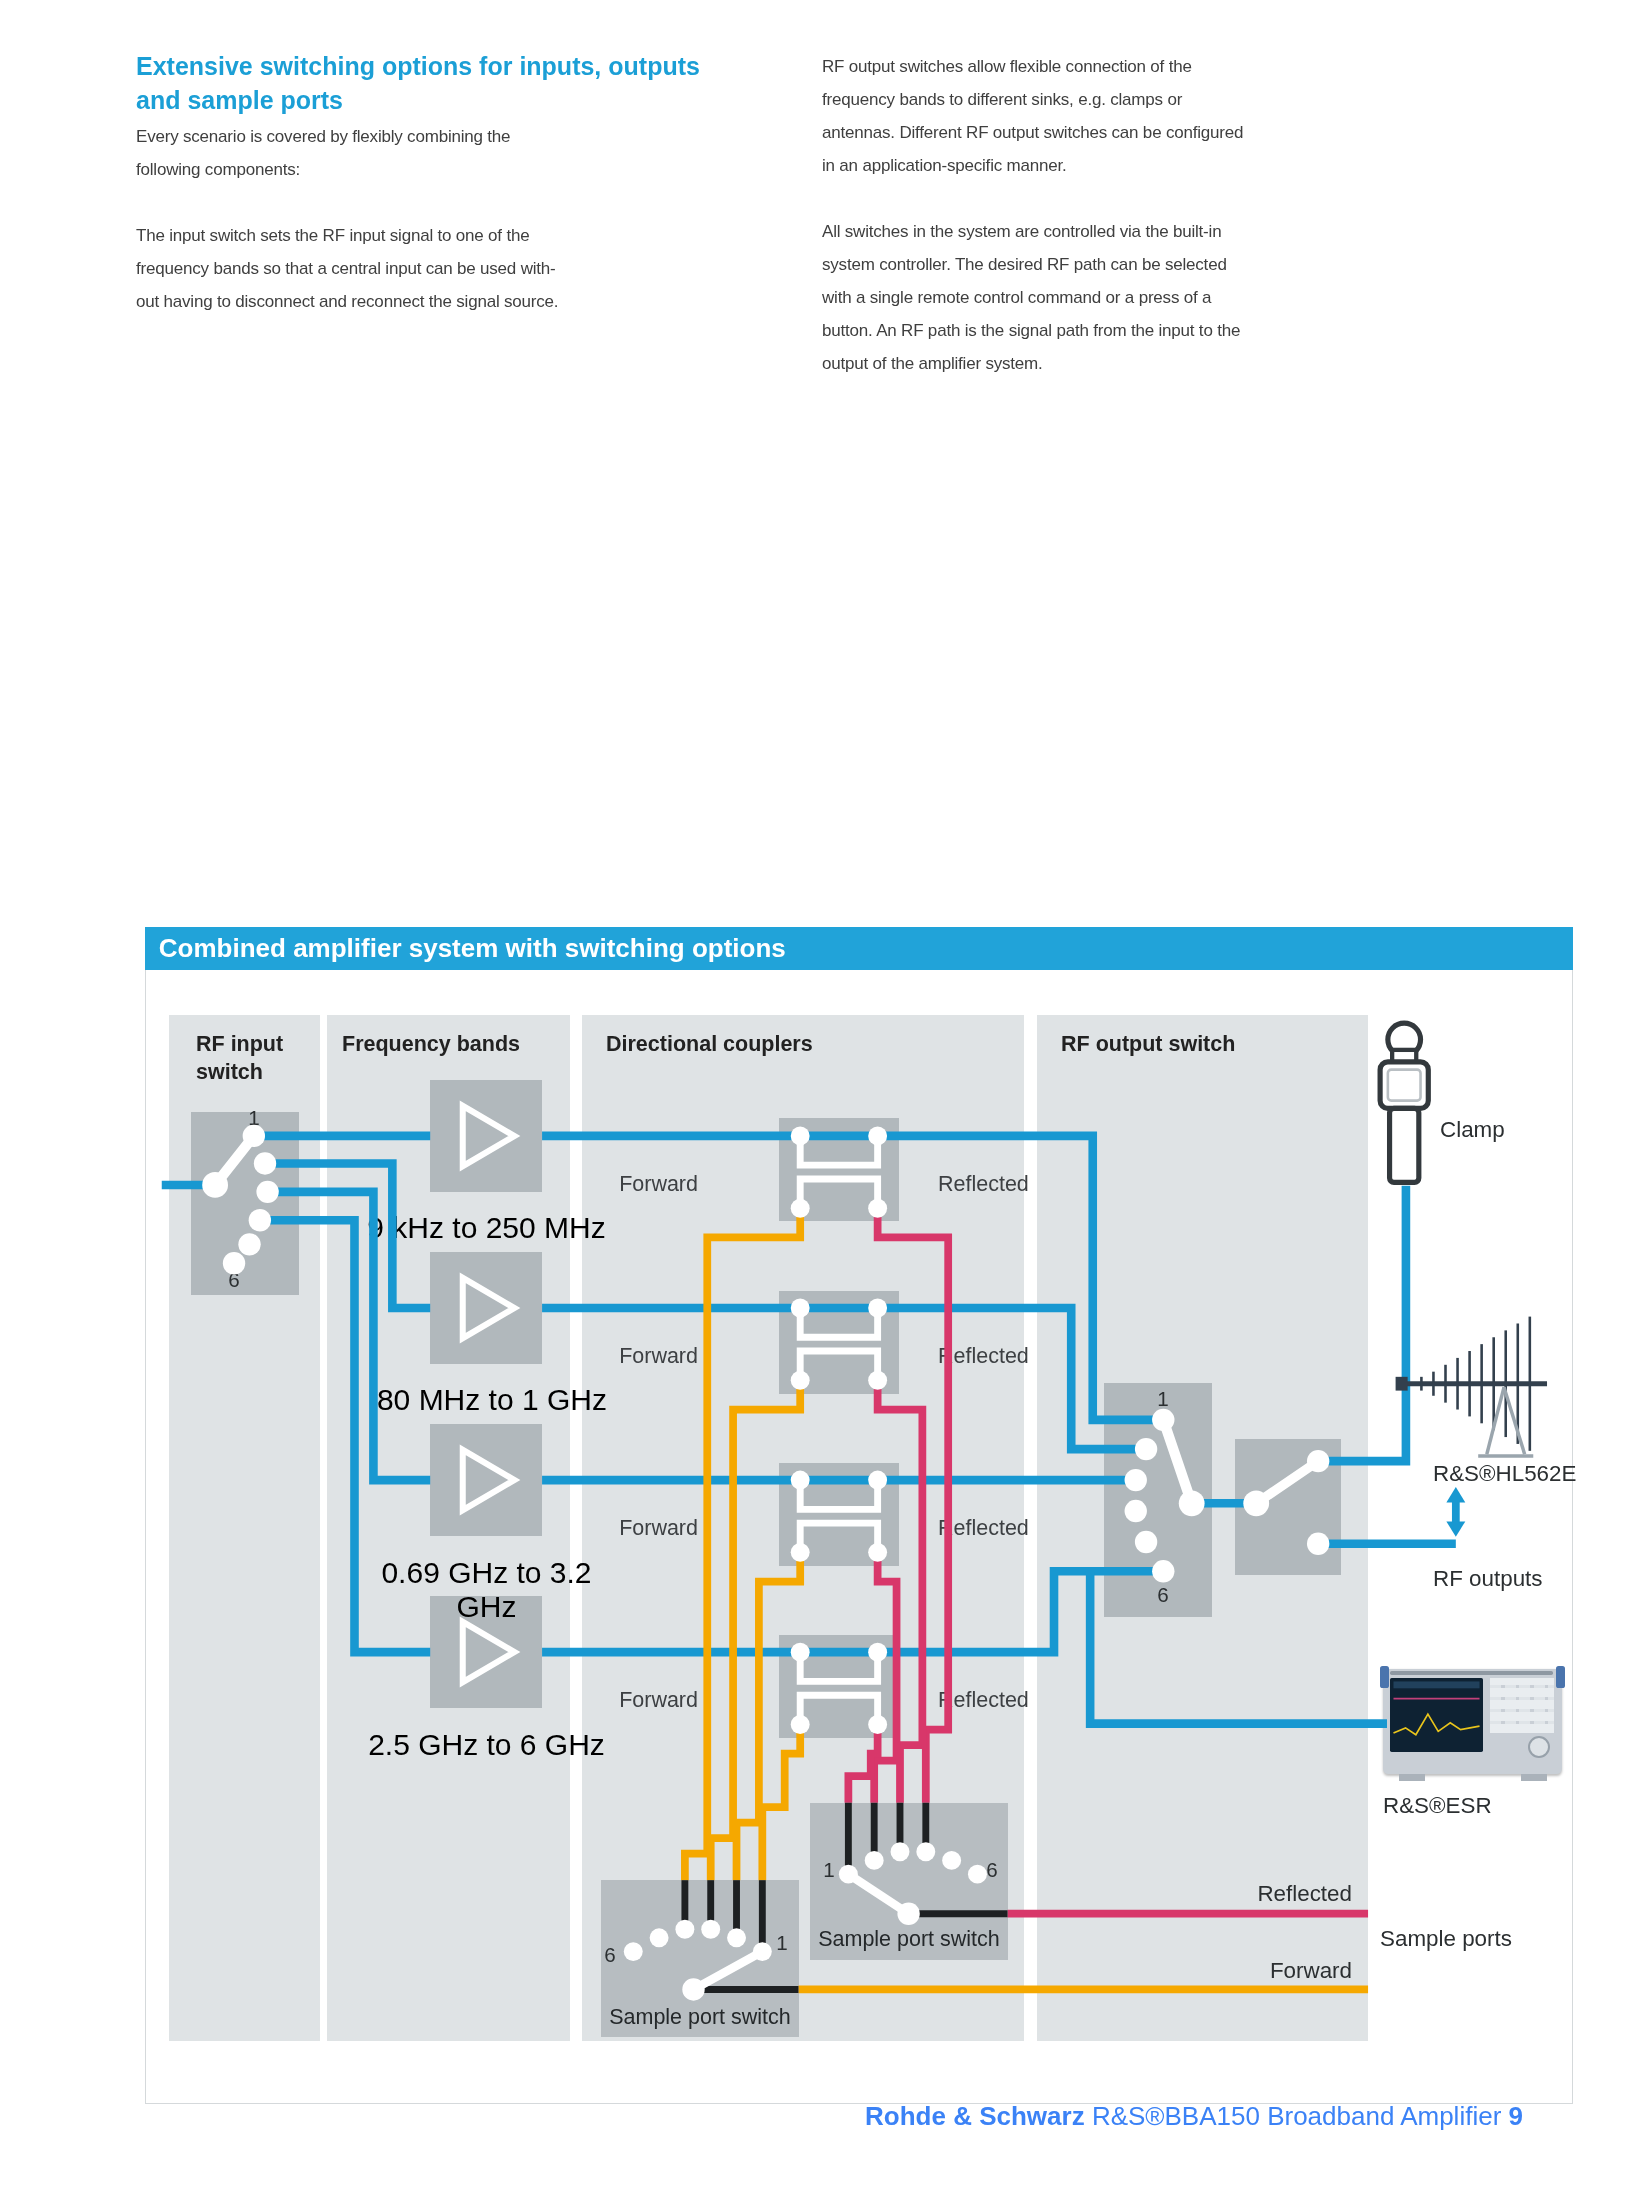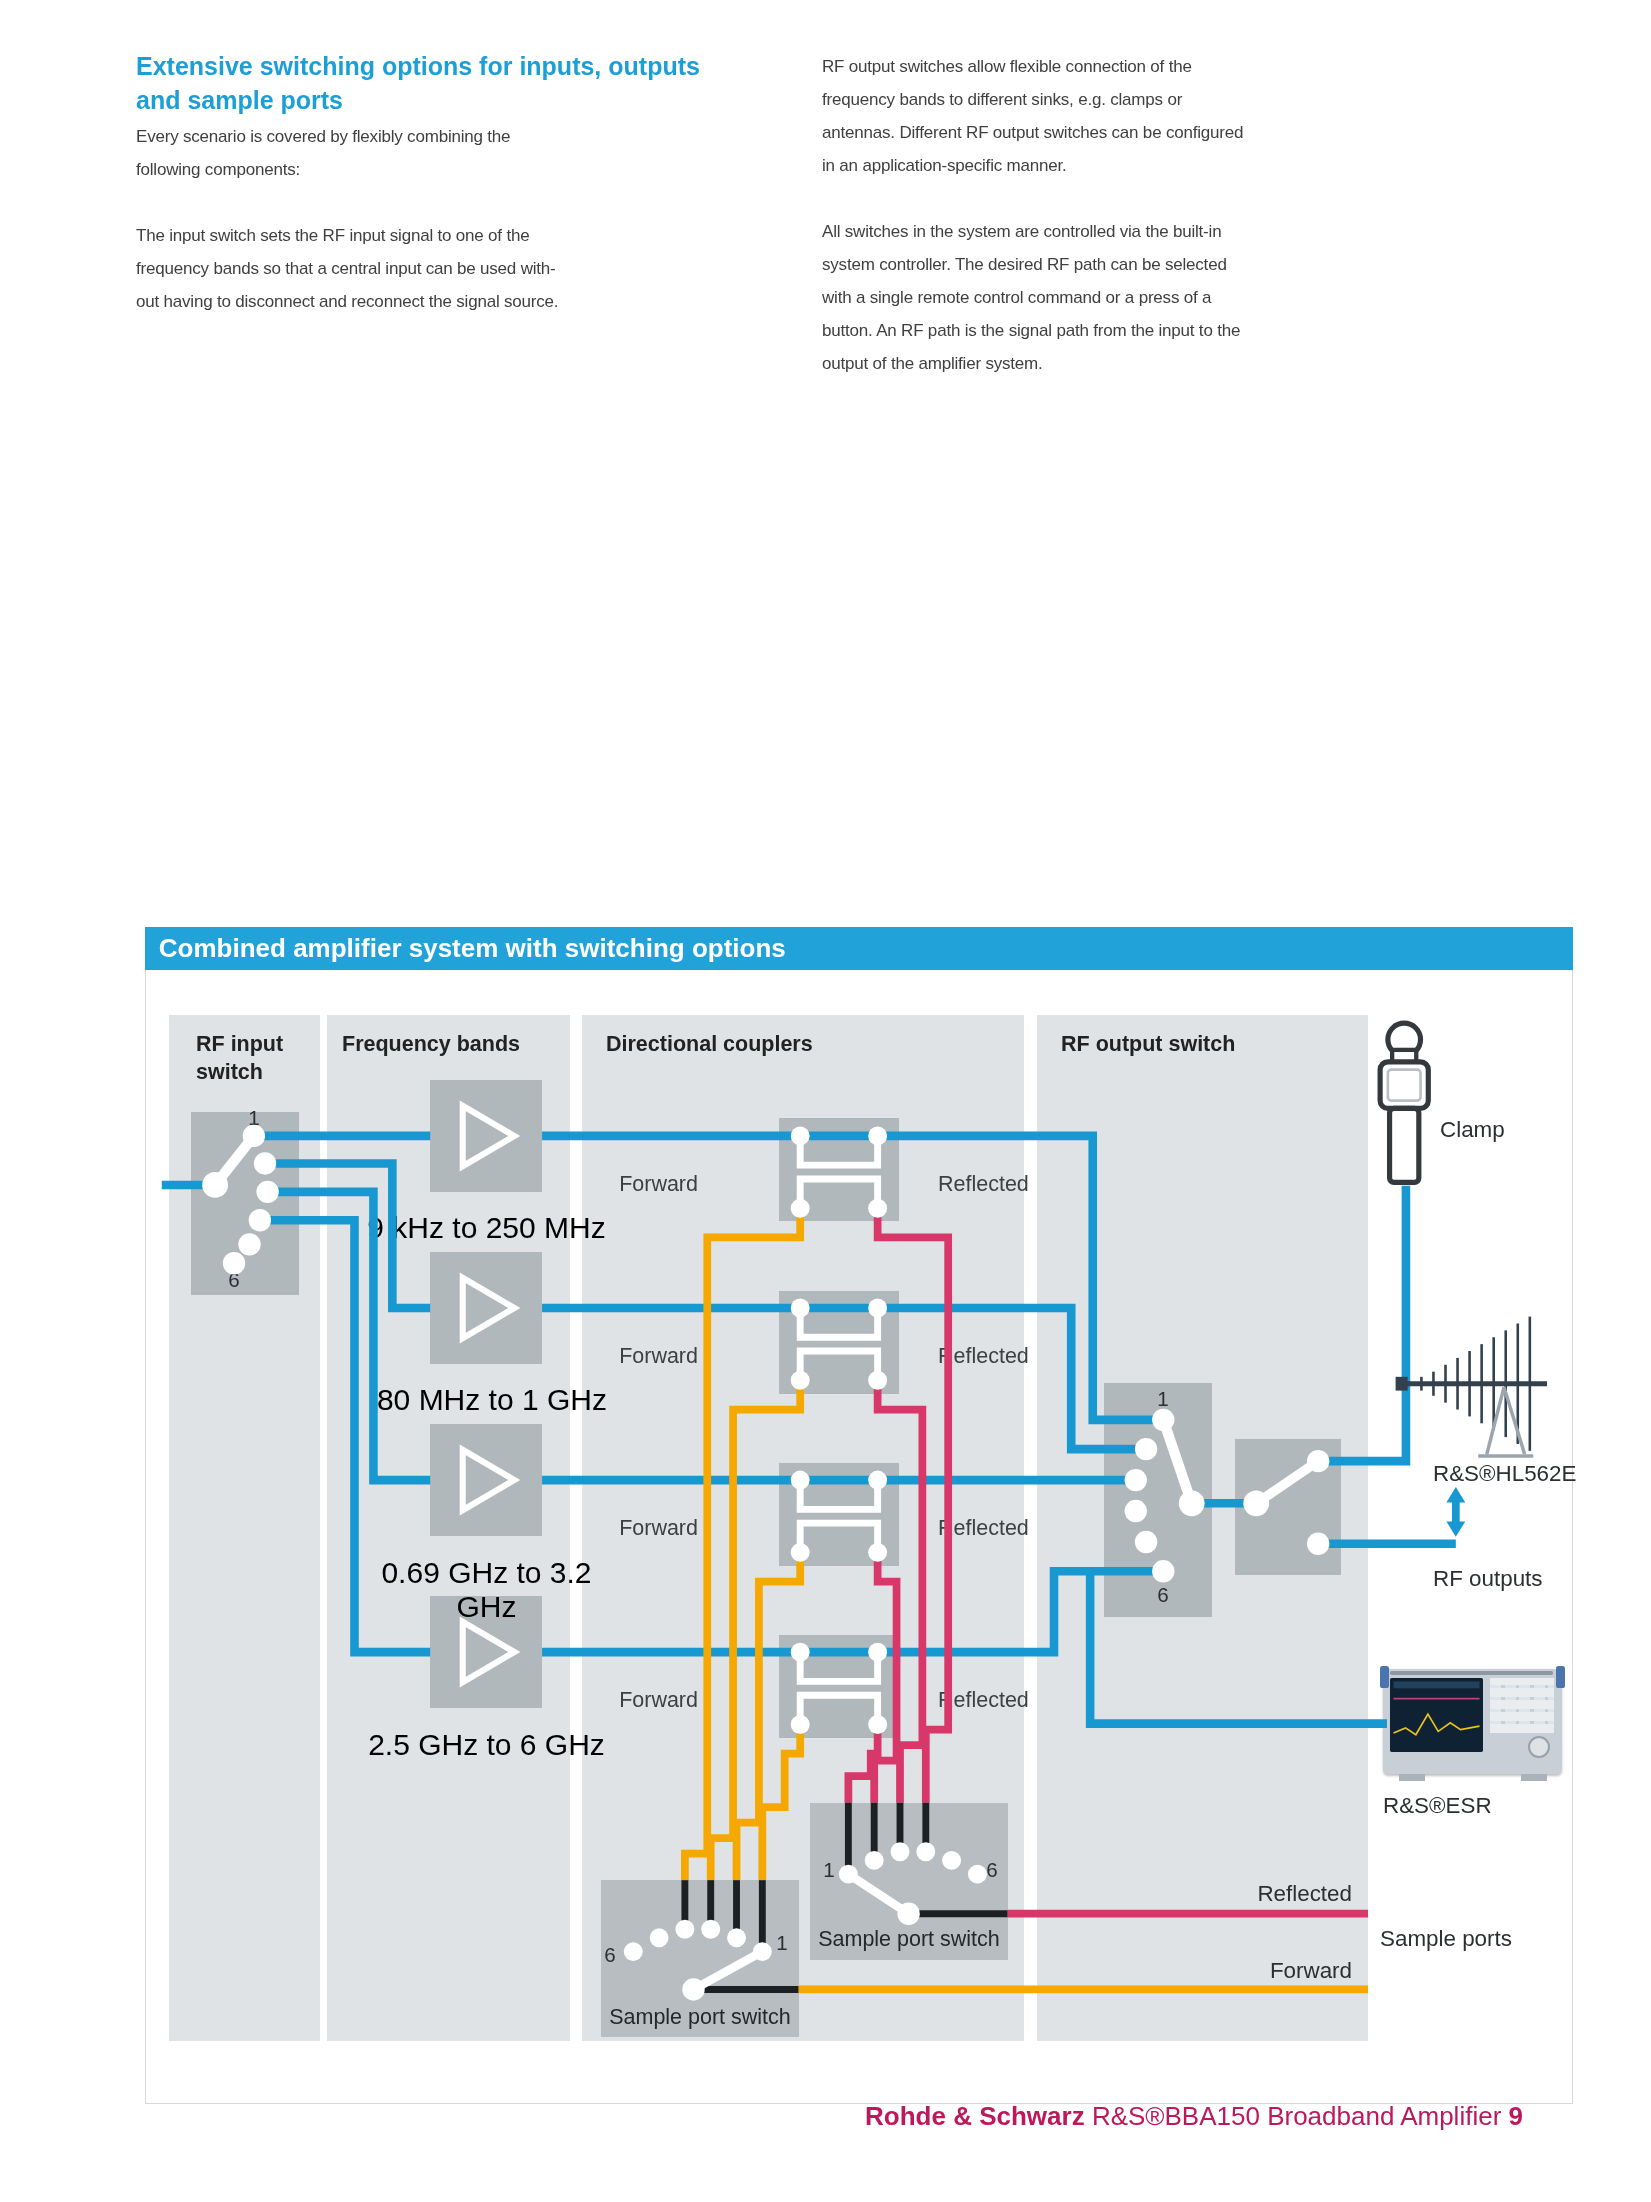--- a/index.html
+++ b/index.html
@@ -39,21 +39,21 @@
   #esr .btns{position:absolute;left:107px;top:8.6px;width:64px;height:55px;
        background-image:repeating-linear-gradient(0deg,#e9edf0 0 8.6px,rgba(0,0,0,0) 8.6px 12px),
                         repeating-linear-gradient(90deg,#dfe4e8 0 11.2px,rgba(0,0,0,0) 11.2px 14.6px);}
   #esr .knob{position:absolute;left:145px;top:67px;width:22.4px;height:22.4px;border-radius:50%;
        background:#dde2e6;border:2.6px solid #97a1aa;box-sizing:border-box;}
   #esr .hbar{position:absolute;left:6.9px;top:1.7px;width:163px;height:4.3px;background:#8e98a2;border-radius:1.7px;}
   #esr .cornL,#esr .cornR{position:absolute;top:-3.4px;width:8.6px;height:22.4px;background:#4a74ad;border-radius:2.6px;}
   #esr .cornL{left:-2.6px;} #esr .cornR{right:-2.6px;}
   #esr .footL,#esr .footR{position:absolute;bottom:-6.9px;width:26px;height:6.9px;background:#aab2ba;}
   #esr .footL{left:15.5px;} #esr .footR{right:15.5px;}
-  #footer{top:2101px;right:79px;font-size:26px;color:#be185d;}
+  #footer{top:2101px;right:79px;font-size:26px;color:#3b82f6;}
   #footer b{font-weight:bold;}
 </style>
 </head>
 <body>
 
 <div id="page">
 
   <div class="abs heading ml">Extensive switching options for inputs, outputs
 and sample ports</div>
   <div class="abs bodycol" id="left-col">

